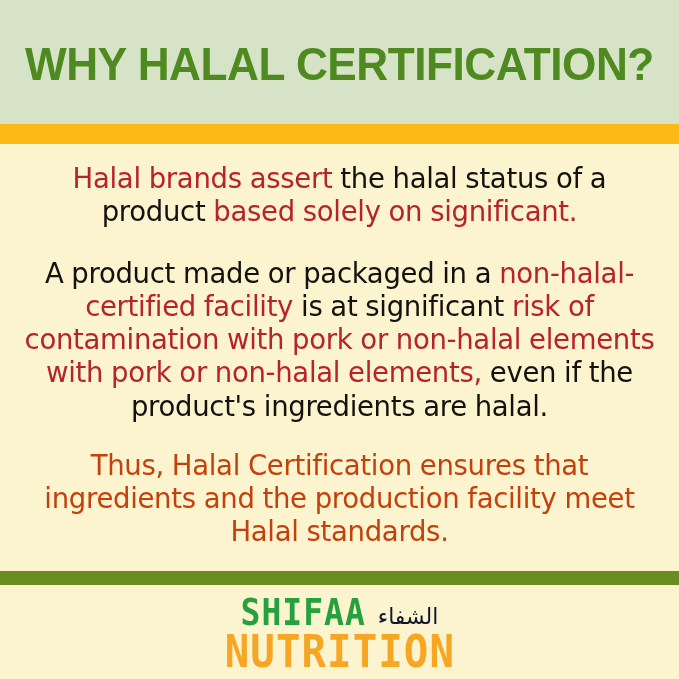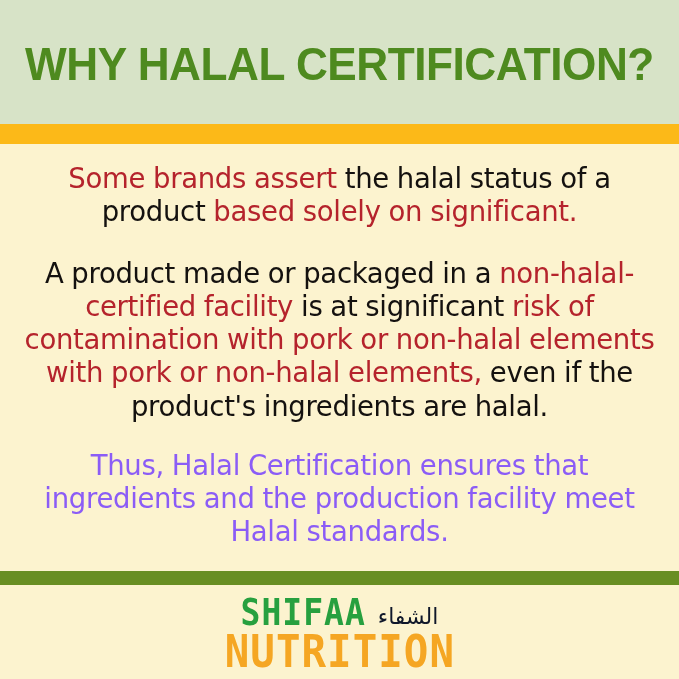--- a/index.html
+++ b/index.html
@@ -67,21 +67,21 @@
     font-size: 27.5px;
     line-height: 1.21;
     color: #14110f;
     margin: 0 0 28px 0;
     font-family: "DejaVu Sans", "Liberation Sans", sans-serif;
     letter-spacing: -0.3px;
     word-spacing: -0.5px;
   }
   .para:last-child { margin-bottom: 0; }
   .para.p2 { margin-bottom: 26px; }
-  .para.p3 { color: #8b5cf6; }
+  .para.p3 { color: #c2410c; }
   .hl { color: #b5232c; }
 
   
   .footer {
     flex: 0 0 auto;
   }
   .green-rule {
     height: 14px;
     background: #688e23;
     width: 100%;
@@ -137,21 +137,21 @@
 <div id="infographic">
 
   <div class="header">
     <h1 class="header-title" style="font-size: 46px;">WHY HALAL CERTIFICATION?</h1>
   </div>
 
   <div class="accent-bar"></div>
 
   <div class="body-area">
 
-    <p class="para p1"><span class="hl">Some brands assert</span><span> the halal status of a product </span><span class="hl">based solely on significant.</span></p>
+    <p class="para p1"><span class="hl">Halal brands assert</span><span> the halal status of a product </span><span class="hl">based solely on significant.</span></p>
 
     <p class="para p2"><span>A product made or packaged in a </span><span class="hl">non-halal-certified facility</span><span> is at significant </span><span class="hl">risk of contamination with pork or non-halal elements with pork or non-halal elements,</span><span> even if the product's ingredients are halal.</span></p>
 
     <p class="para p3">Thus, Halal Certification ensures that ingredients and the production facility meet Halal standards.</p>
 
   </div>
 
   <div class="footer">
     <div class="green-rule"></div>
     <div class="logo-zone">

